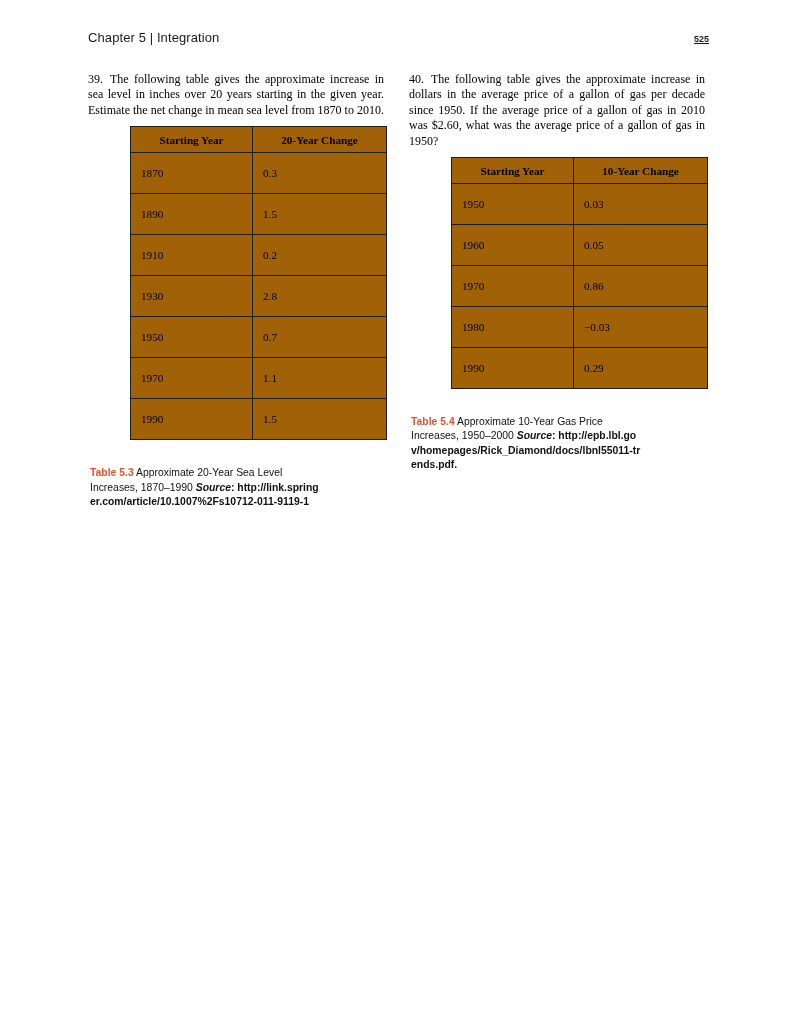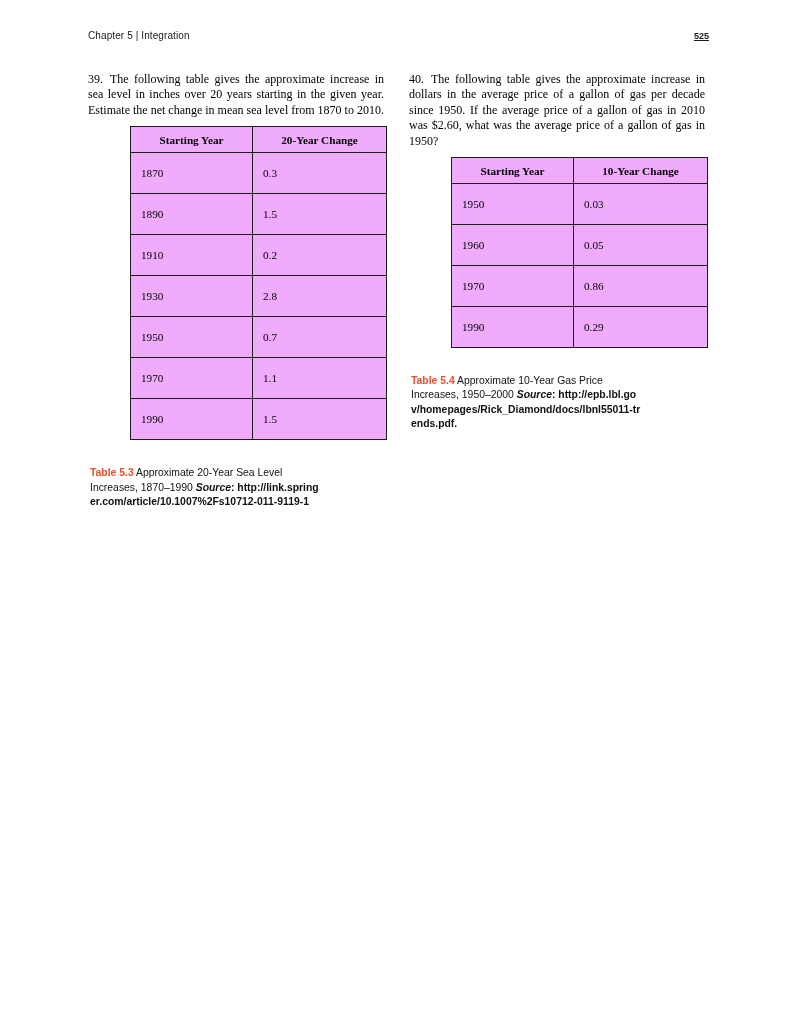--- a/index.html
+++ b/index.html
@@ -21,21 +21,21 @@
     position: absolute;
     top: 30px;
     left: 88px;
     right: 82px;
     display: flex;
     justify-content: space-between;
     align-items: baseline;
     font-family: "Liberation Sans", "DejaVu Sans", sans-serif;
   }
   .header-chapter {
-    font-size: 10px;
+    font-size: 13px;
     letter-spacing: .1px;
     color: #1a1a1a;
   }
   .page-number {
     font-size: 9px;
     font-weight: bold;
     color: #1a1a1a;
     text-decoration: underline;
   }
 
@@ -67,21 +67,21 @@
   .ex-gap {
     display: inline-block;
     width: 7px;
   }
 
   
   .data-table {
     border-collapse: collapse;
     border: 1.6px solid #1d1d1d;
     table-layout: fixed;
-    background: #f0abfc;
+    background: #a16207;
   }
   .tbl-sea { width: 216px; margin-left: 42px; margin-top: 3px; }
   .tbl-gas { width: 216px; margin-left: 42px; margin-top: 5px; }
 
   .data-table th,
   .data-table td {
     border: 1.1px solid #1d1d1d;
     padding: 0 10px;
     font-size: 11.2px;
     text-align: left;
@@ -206,20 +206,24 @@
         </tr>
         <tr>
           <td>1960</td>
           <td>0.05</td>
         </tr>
         <tr>
           <td>1970</td>
           <td>0.86</td>
         </tr>
         <tr>
+          <td>1980</td>
+          <td>−0.03</td>
+        </tr>
+        <tr>
           <td>1990</td>
           <td>0.29</td>
         </tr>
       </tbody>
     </table>
 
     <div class="caption cap-gas">
       <span class="cap-label">Table 5.4</span><span> Approximate 10-Year Gas Price Increases, 1950–2000 </span><span class="cap-source">Source</span><span class="cap-url">: </span><span class="cap-url">http://epb.lbl.gov/homepages/Rick_Diamond/docs/lbnl55011-trends.pdf.</span>
     </div>
 

